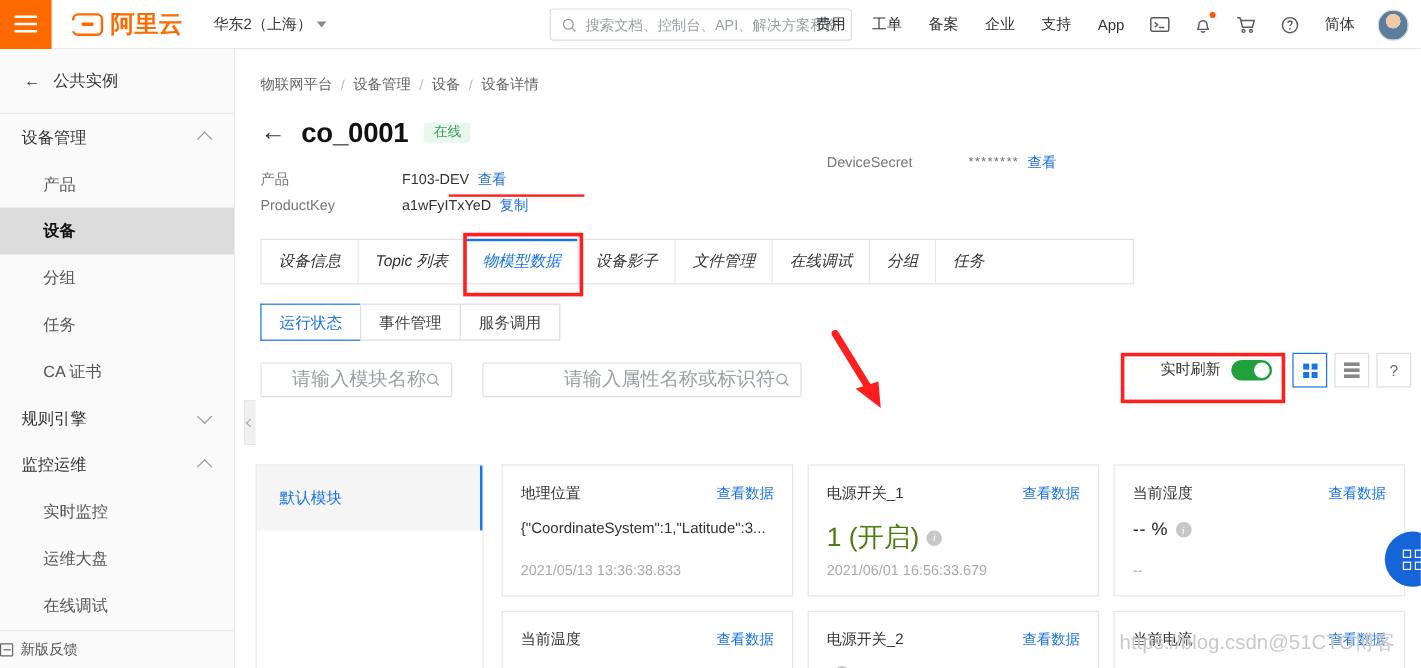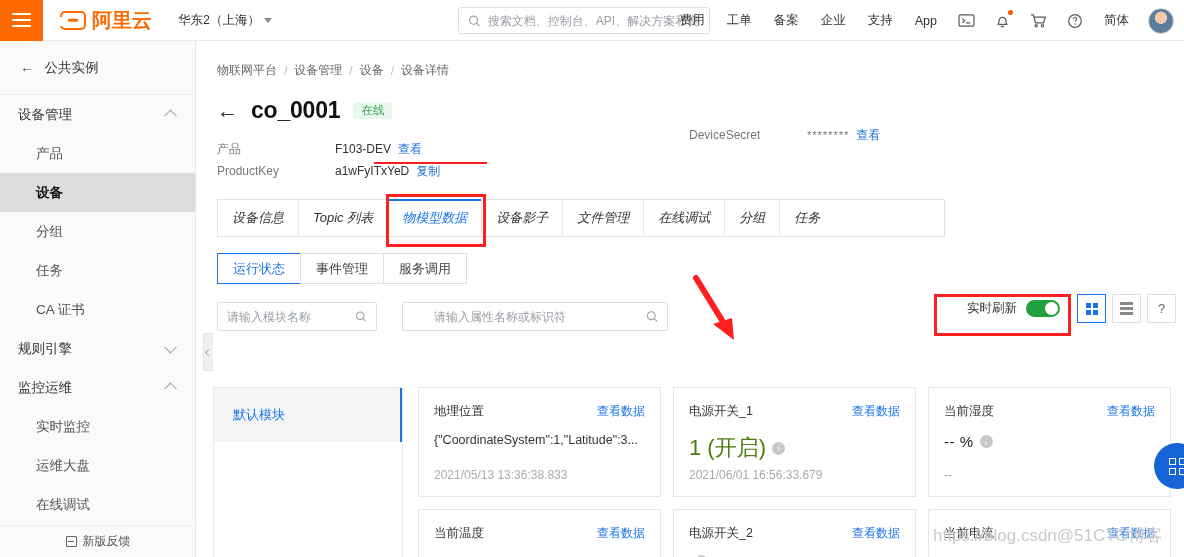--- a/index.html
+++ b/index.html
@@ -101,21 +101,21 @@
   .chev.up { transform: rotate(45deg) translate(1px,1px); }
   .chev.down { transform: rotate(225deg) translate(1px,1px); }
   .sb-item {
     height: 39px; display: flex; align-items: center; padding-left: 36px;
     font-size: 13.5px; color: #555; cursor: pointer;
   }
   .sb-item.active { background: #dcdcdc; color: #111; font-weight: bold; }
   .sb-footer {
     position: absolute; left: 0; bottom: 0; width: 196px; height: 32px;
     border-top: 1px solid #ededed; display: flex; align-items: center;
-    justify-content: center; gap: 6px; font-size: 12px; color: #555; cursor: pointer;
+    gap: 6px; font-size: 12px; color: #555; cursor: pointer;
   }
   .feedback-icon {
     width: 11px; height: 11px; border: 1.3px solid #666; border-radius: 1px; position: relative;
   }
   .feedback-icon::after {
     content: ""; position: absolute; left: 1.5px; top: 3.5px; width: 6px; height: 1.3px; background: #666;
   }
 
   
   .main { position: absolute; left: 196px; top: 41px; width: 988px; height: 516px; background: #fff; }
@@ -179,22 +179,22 @@
 
   
   .filter-row { margin: 18px 0 0 21px; display: flex; align-items: center; }
   .finput {
     height: 29px; border: 1px solid #dcdee3; border-radius: 2px;
     display: flex; align-items: center; padding: 0 9px; background: #fff; cursor: text;
   }
   .finput.module { width: 160px; }
   .finput.attr { width: 266px; margin-left: 25px; padding-left: 31px; }
   .finput input {
-    border: 0; outline: 0; font-size: 12px; color: #555; width: 100%;
-    background: transparent; font-family: inherit;
+    border: 0; outline: 0; font-size: 16px; color: #555; width: 100%;
+    background: transparent; font-family: inherit; text-align: right;
   }
   .finput input::placeholder { color: #9aa0a6; }
 
   .refresh-area {
     position: absolute; right: 8px; top: 253px; display: flex; align-items: center; gap: 6px;
   }
   .refresh-box {
     display: flex; align-items: center; gap: 9px; height: 29px;
     padding: 0 11px; font-size: 12.5px; color: #333; background: #fff;
   }

